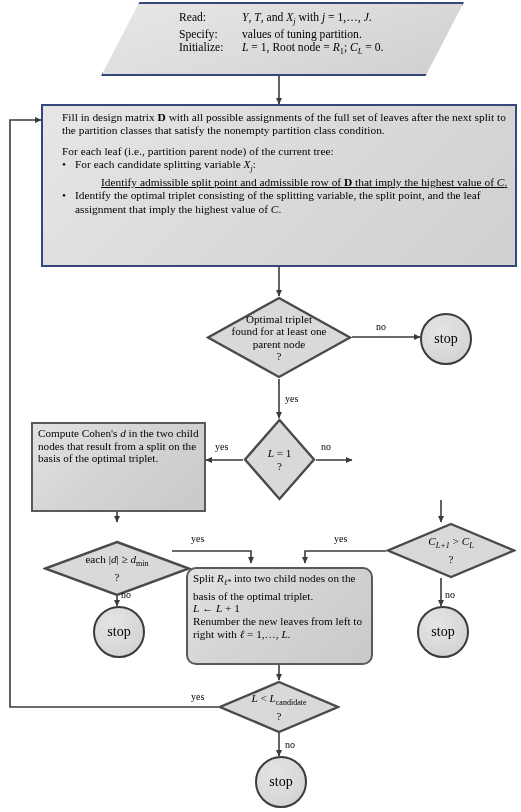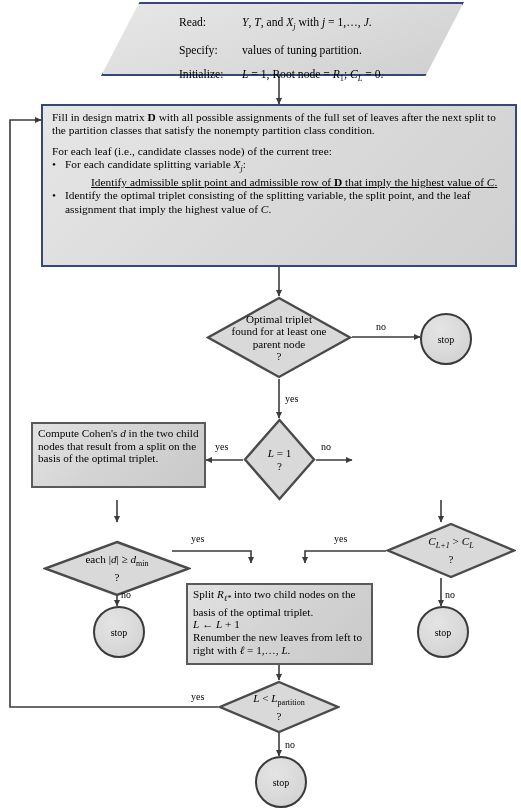--- a/index.html
+++ b/index.html
@@ -16,54 +16,54 @@
     font-size:11.2px;
     line-height:12.6px;
     padding:3px 4px 3px 5px;
   }
   .proc-blue{
     background:linear-gradient(135deg,#e6e6e6 0%,#dadada 50%,#d0d0d0 100%);
     border:2px solid #36467e;
     color:#000;
     font-size:11.4px;
     line-height:13.4px;
-    padding:5px 7px 5px 9px;
+    padding:5px 7px 5px 19px;
   }
 
   .para-wrap{position:absolute;}
   .para-shape{
     width:100%;height:100%;
     background:linear-gradient(160deg,#e7e7e7 0%,#dcdcdc 50%,#cfcfcf 100%);
     border:2px solid #36467e;
     -webkit-clip-path:polygon(10.6% 0,100% 0,89.4% 100%,0 100%);
     clip-path:polygon(10.6% 0,100% 0,89.4% 100%,0 100%);
   }
   .para-text{
     position:absolute;left:78px;top:9px;
-    font-size:11.6px;line-height:24px;color:#000;white-space:nowrap;
+    font-size:11.6px;line-height:13px;color:#000;white-space:nowrap;
   }
   .para-text .lbl{display:inline-block;width:63px;}
 
   
   .diamond{position:absolute;}
   .diamond svg{position:absolute;left:0;top:0;}
   .diamond .dtext{
     position:absolute;left:0;top:0;width:100%;height:100%;
     display:flex;flex-direction:column;align-items:center;justify-content:center;
     font-size:11.2px;line-height:12.4px;text-align:center;color:#000;
     pointer-events:none;
   }
 
   
   .stop{
     position:absolute;border-radius:50%;
     background:radial-gradient(circle at 38% 32%,#e4e4e4 0%,#d9d9d9 55%,#cdcdcd 100%);
     border:2px solid #3a3a3a;
     display:flex;align-items:center;justify-content:center;
-    font-size:10px;color:#000;
+    font-size:14px;color:#000;
   }
 
   
   .lbl-txt{position:absolute;font-size:10px;color:#000;line-height:11px;}
 
   svg.wires{position:absolute;left:0;top:0;width:521px;height:812px;overflow:visible;}
   .wire{fill:none;stroke:#3b3b3b;stroke-width:1.6px;}
   .arrowhead{fill:#3b3b3b;}
 
   i.it{font-style:italic;}
@@ -128,21 +128,21 @@
       </div>
       <div>
         <span class="lbl">Initialize:</span><span><i class="it">L</i> = 1, Root node = <i class="it">R</i><sub>1</sub>; <i class="it">C<sub>L</sub></i> = 0.</span>
       </div>
     </div>
   </div>
 
   <div class="node proc-blue" style="left:41px;top:104px;width:476px;height:163px;">
     <div>Fill in design matrix <b class="bd">D</b> with all possible assignments of the full set of leaves after the next split to the partition classes that satisfy the nonempty partition class condition.</div>
     <div class="gap"></div>
-    <div>For each leaf (i.e., candidate classes node) of the current tree:</div>
+    <div>For each leaf (i.e., partition parent node) of the current tree:</div>
     <div class="bullet-row">
       <span class="bl">•</span>
       <span>For each candidate splitting variable <i class="it">X<sub>j</sub></i>:
         <span class="indent">Identify admissible split point and admissible row of <b class="bd">D</b> that imply the highest value of <i class="it">C</i>.</span>
       </span>
     </div>
     <div class="bullet-row">
       <span class="bl">•</span>
       <span>Identify the optimal triplet consisting of the splitting variable, the split point, and the leaf assignment that imply the highest value of <i class="it">C</i>.</span>
     </div>
@@ -169,21 +169,21 @@
       <polygon points="36.5,2 71,41.5 36.5,81 2,41.5" fill="#d9d9d9" stroke="#4a4a4a" stroke-width="2.4"></polygon>
     </svg>
     <div class="dtext">
       <span><i class="it">L</i> = 1</span>
       <span>?</span>
     </div>
   </div>
   <div class="lbl-txt" style="left:215px;top:441px;">yes</div>
   <div class="lbl-txt" style="left:321px;top:441px;">no</div>
 
-  <div class="node proc" style="left:31px;top:422px;width:175px;height:66px;">
+  <div class="node proc" style="left:31px;top:422px;width:175px;height:90px;">
     <span>Compute Cohen's <i class="it">d</i> in the two child nodes that result from a split on the basis of the optimal triplet.</span>
   </div>
 
 
   <div class="diamond" style="left:43px;top:540px;width:148px;height:57px;">
     <svg width="148" height="57" viewBox="0 0 148 57">
       <polygon points="74,2 146,28.5 74,55 2,28.5" fill="#d9d9d9" stroke="#4a4a4a" stroke-width="2.4"></polygon>
     </svg>
     <div class="dtext">
       <span>each |<i class="it">d</i>| ≥ <i class="it">d</i><sub>min</sub></span>
@@ -202,32 +202,32 @@
     <div class="dtext">
       <span><i class="it">C<sub>L+1</sub></i> &gt; <i class="it">C<sub>L</sub></i></span>
       <span>?</span>
     </div>
   </div>
   <div class="lbl-txt" style="left:334px;top:533px;">yes</div>
   <div class="lbl-txt" style="left:445px;top:589px;">no</div>
 
   <div class="stop" style="left:417px;top:606px;width:48px;height:48px;">stop</div>
 
-  <div class="node proc" style="left:186px;top:583px;width:187px;height:82px;">
+  <div class="node proc" style="left:186px;top:567px;width:187px;height:98px;border-radius:10px;">
     <div>Split <i class="it">R<sub>ℓ*</sub></i> into two child nodes on the basis of the optimal triplet.</div>
     <div><i class="it">L</i> ← <i class="it">L</i> + 1</div>
     <div>Renumber the new leaves from left to right with <i class="it">ℓ</i> = 1,…, <i class="it">L</i>.</div>
   </div>
 
   <div class="diamond" style="left:218px;top:680px;width:122px;height:54px;">
     <svg width="122" height="54" viewBox="0 0 122 54">
       <polygon points="61,2 120,27 61,52 2,27" fill="#d9d9d9" stroke="#4a4a4a" stroke-width="2.4"></polygon>
     </svg>
     <div class="dtext">
-      <span><i class="it">L</i> &lt; <i class="it">L</i><sub>partition</sub></span>
+      <span><i class="it">L</i> &lt; <i class="it">L</i><sub>candidate</sub></span>
       <span>?</span>
     </div>
   </div>
   <div class="lbl-txt" style="left:191px;top:691px;">yes</div>
   <div class="lbl-txt" style="left:285px;top:739px;">no</div>
 
   <div class="stop" style="left:255px;top:756px;width:48px;height:48px;">stop</div>
 
 </div>
 

